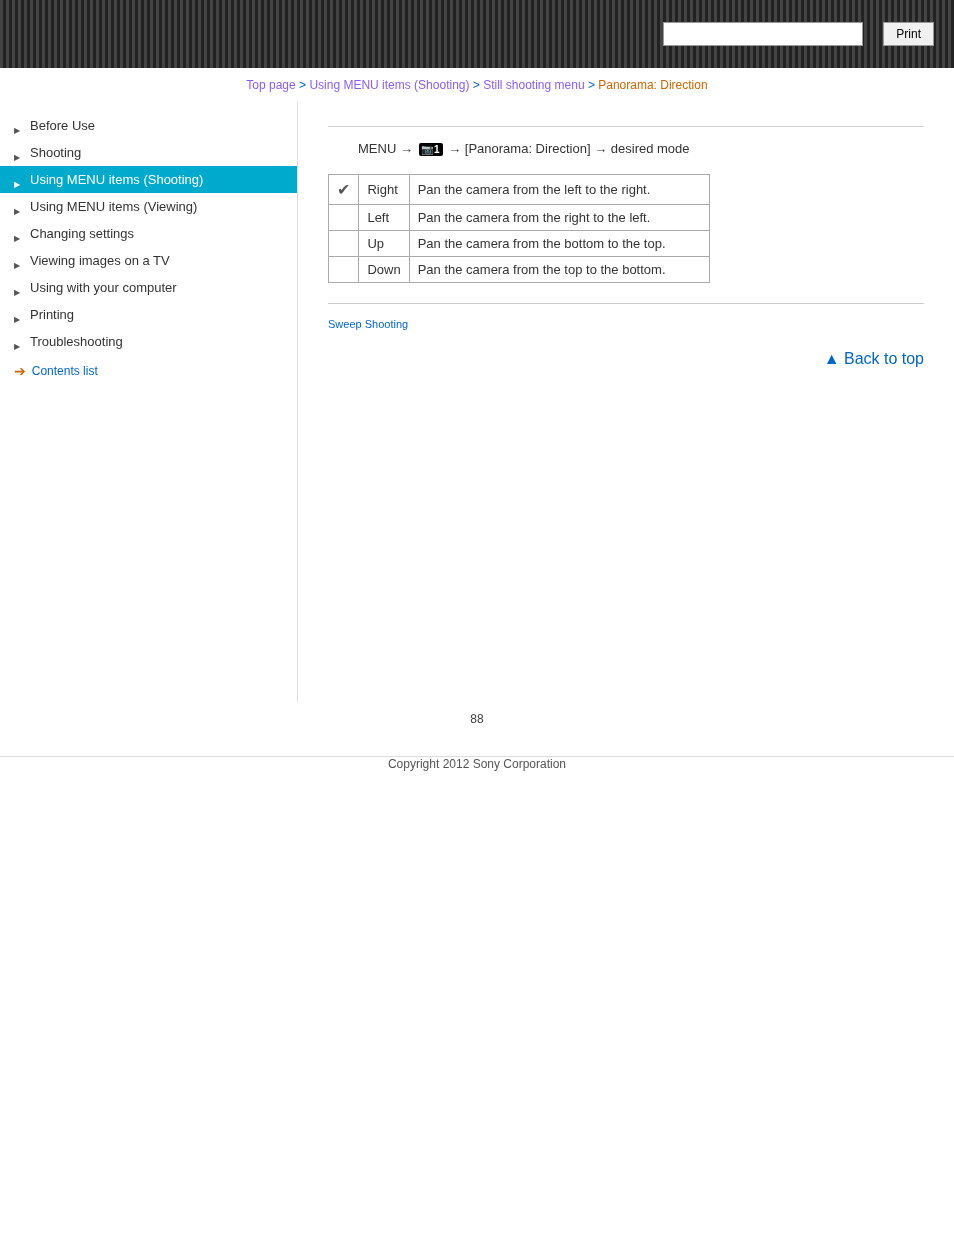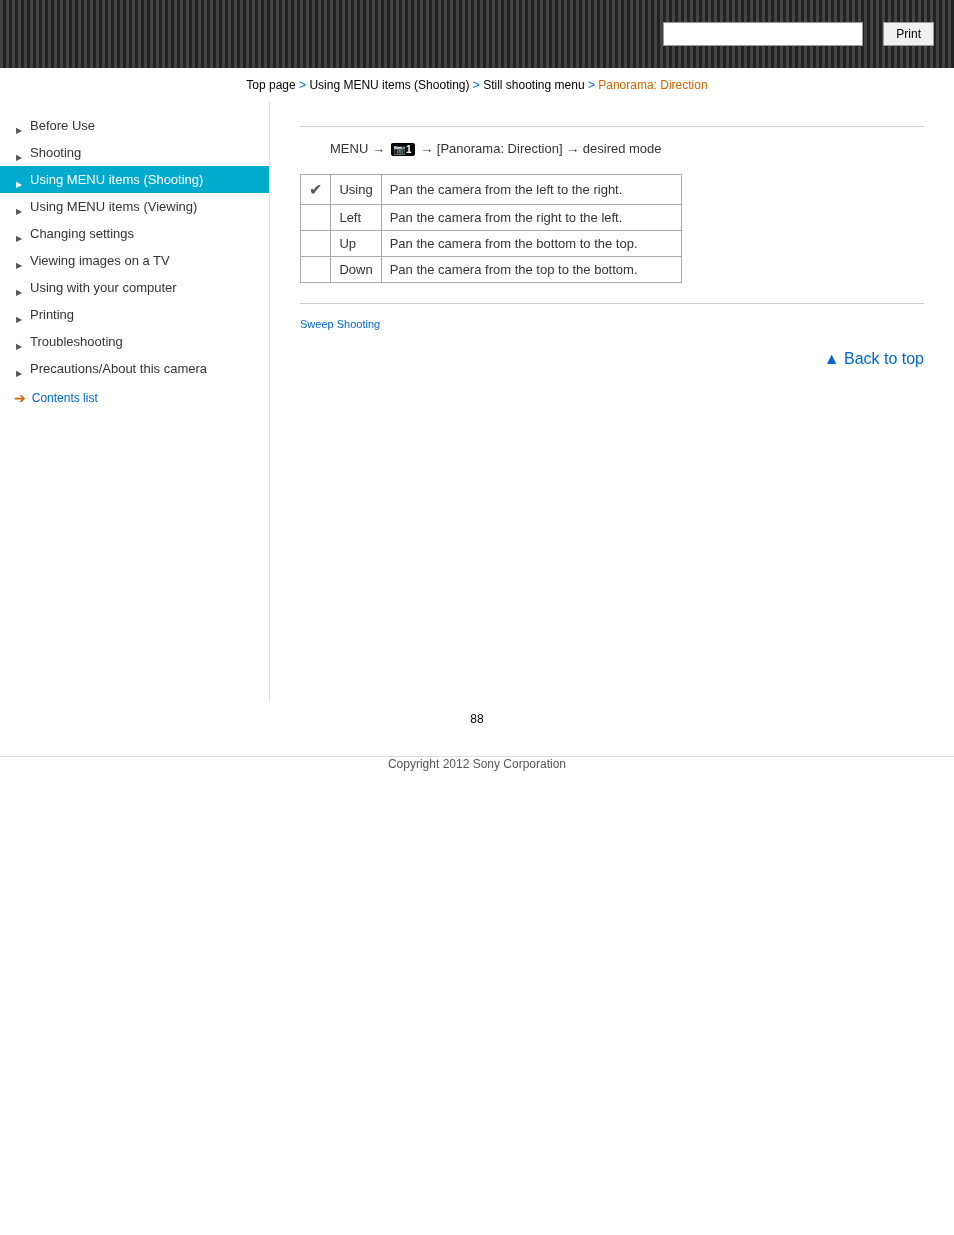--- a/index.html
+++ b/index.html
@@ -38,36 +38,35 @@
       font-size: 12px;
     }
 
     
     .breadcrumb {
       padding: 10px 20px;
       font-size: 12px;
       color: #0066cc;
       text-align: center;
     }
-    .breadcrumb a { color: #000000; text-decoration: none; }
+    .breadcrumb a { color: #8b5cf6; text-decoration: none; }
     .breadcrumb .current { color: #cc6600; }
 
     
     .layout {
       display: flex;
       min-height: 600px;
     }
 
     
     .sidebar {
-      width: 270px;
+      width: 298px;
       flex-shrink: 0;
       border-right: 1px solid #ddd;
       padding: 10px 0;
-      text-align: center;
     }
     .sidebar-item {
       display: flex;
       align-items: center;
       padding: 6px 14px;
       cursor: pointer;
       font-size: 13px;
       color: #333;
     }
     .sidebar-item.active {
@@ -183,21 +182,21 @@
       text-align: center;
       font-size: 12px;
       color: #555;
       border-top: 1px solid #ddd;
       margin-top: 20px;
     }
 
     .page-num {
       text-align: center;
       font-size: 12px;
-      color: #000000;
+      color: #404040;
       padding: 10px;
     }
   </style>
 </head>
 <body>
 
 <div class="header">
   <div class="header-search">
     <input type="text" placeholder="" style="">
   </div>
@@ -246,24 +245,20 @@
       <span>Using with your computer</span>
     </div>
     <div class="sidebar-item">
       <span class="arrow"></span>
       <span>Printing</span>
     </div>
     <div class="sidebar-item">
       <span class="arrow"></span>
       <span>Troubleshooting</span>
     </div>
-    <div class="sidebar-item">
-      <span class="arrow"></span>
-      <span>Precautions/About this camera</span>
-    </div>
     <div class="contents-link">
       <span class="arrow-right">➔</span>
       <span>Contents list</span>
     </div>
   </div>
 
   <div class="main">
     <hr class="section-divider">
 
 
@@ -274,21 +269,21 @@
       <span> → </span>
       <span>[Panorama: Direction]</span>
       <span> → </span>
       <span>desired mode</span>
     </div>
 
     <table class="direction-table">
       <tbody id="direction-table-body">
       <tr>
             <td class="check-cell">✔</td>
-            <td class="dir-cell">Using</td>
+            <td class="dir-cell">Right</td>
             <td class="desc-cell">Pan the camera from the left to the right.</td>
           </tr>
           <tr>
             <td class="check-cell"></td>
             <td class="dir-cell">Left</td>
             <td class="desc-cell">Pan the camera from the right to the left.</td>
           </tr>
           <tr>
             <td class="check-cell"></td>
             <td class="dir-cell">Up</td>

